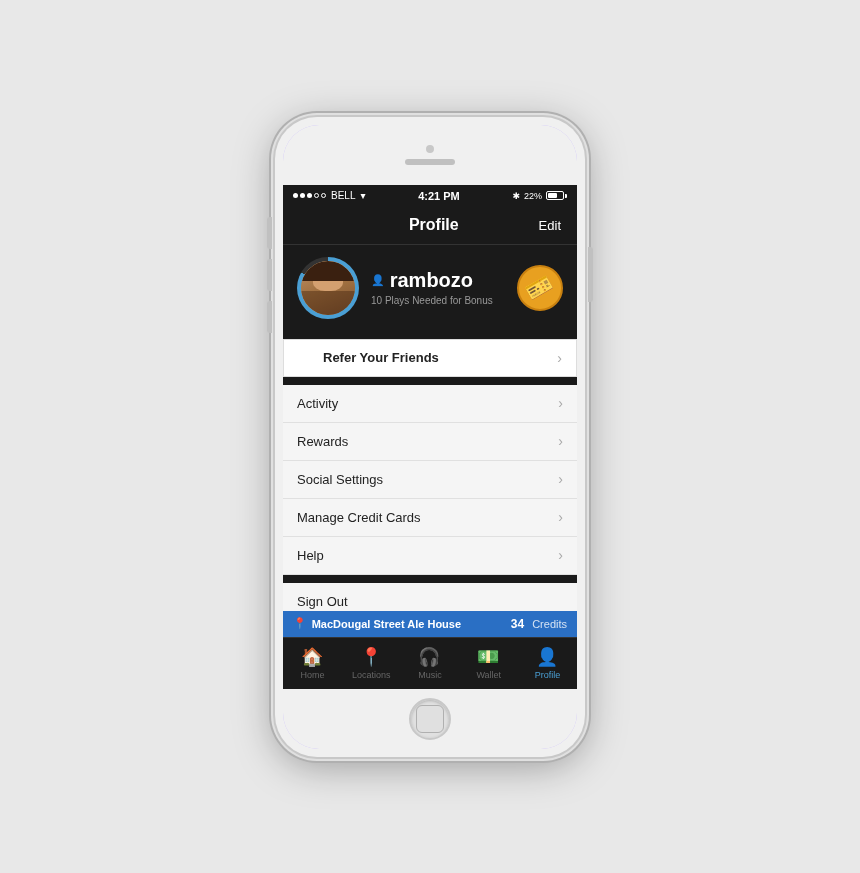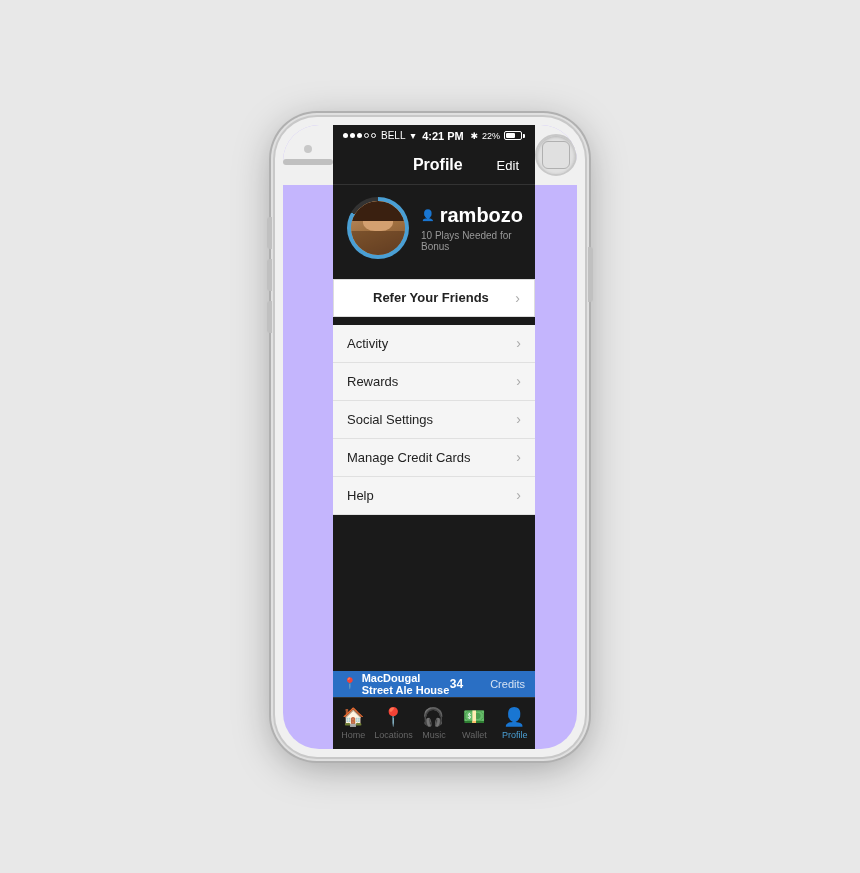--- a/index.html
+++ b/index.html
@@ -53,21 +53,21 @@
     .phone-inner {
       position: absolute;
       top: 8px;
       left: 8px;
       right: 8px;
       bottom: 8px;
       background: #c4b5fd;
       border-radius: 36px;
       overflow: hidden;
       display: flex;
-      flex-direction: row;
+      flex-direction: column;
     }
 
     
     .phone-top-bar {
       height: 60px;
       background: #f0f0f0;
       display: flex;
       align-items: center;
       justify-content: center;
       flex-direction: column;
@@ -393,21 +393,20 @@
       gap: 8px;
     }
     .credits-number {
       color: #fff;
       font-size: 12px;
       font-weight: 700;
     }
     .credits-label {
       color: rgba(255,255,255,0.8);
       font-size: 11px;
-      margin-left: 19px;
     }
 
     
     .tab-bar {
       background: #1a1a1a;
       height: 52px;
       display: flex;
       align-items: center;
       justify-content: space-around;
       flex-shrink: 0;
@@ -552,20 +551,23 @@
             </div>
             <div class="menu-item">
               <span class="menu-item-text">Manage Credit Cards</span>
               <span class="menu-item-chevron">›</span>
             </div>
             <div class="menu-item">
               <span class="menu-item-text">Help</span>
               <span class="menu-item-chevron">›</span>
             </div>
             <div class="menu-divider"></div>
+            <div class="menu-item">
+              <span class="menu-item-text">Sign Out</span>
+            </div>
           </div>
       </div>
 
       <div class="location-bar">
         <div class="location-bar-left">
           <span class="location-pin">📍</span>
           <span class="location-name">MacDougal Street Ale House</span>
         </div>
         <div class="credits-badge">
           <span class="credits-number">34</span>

